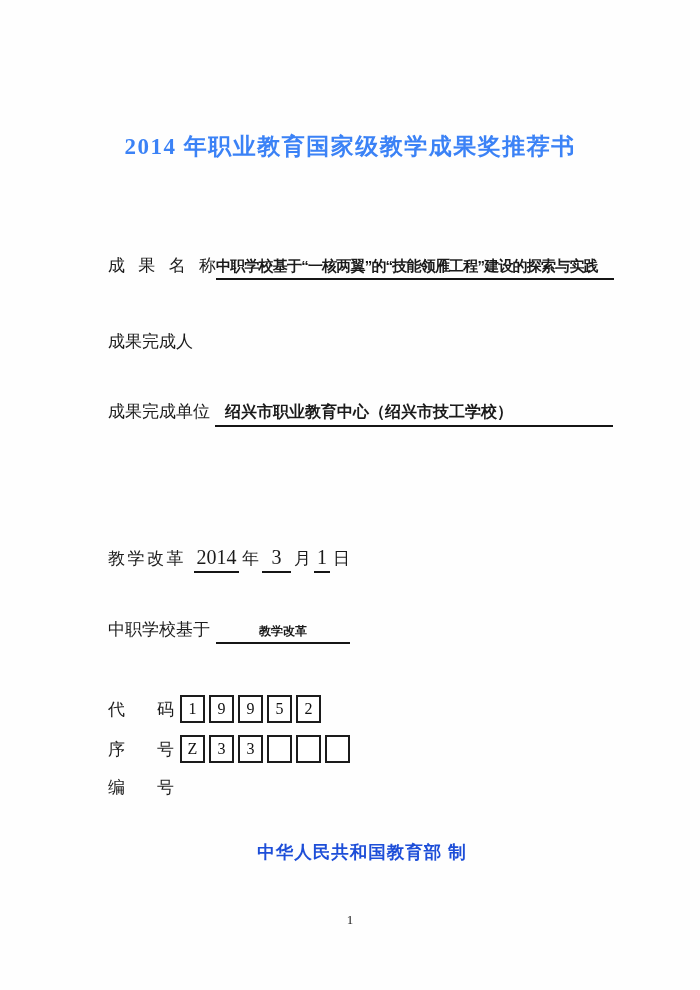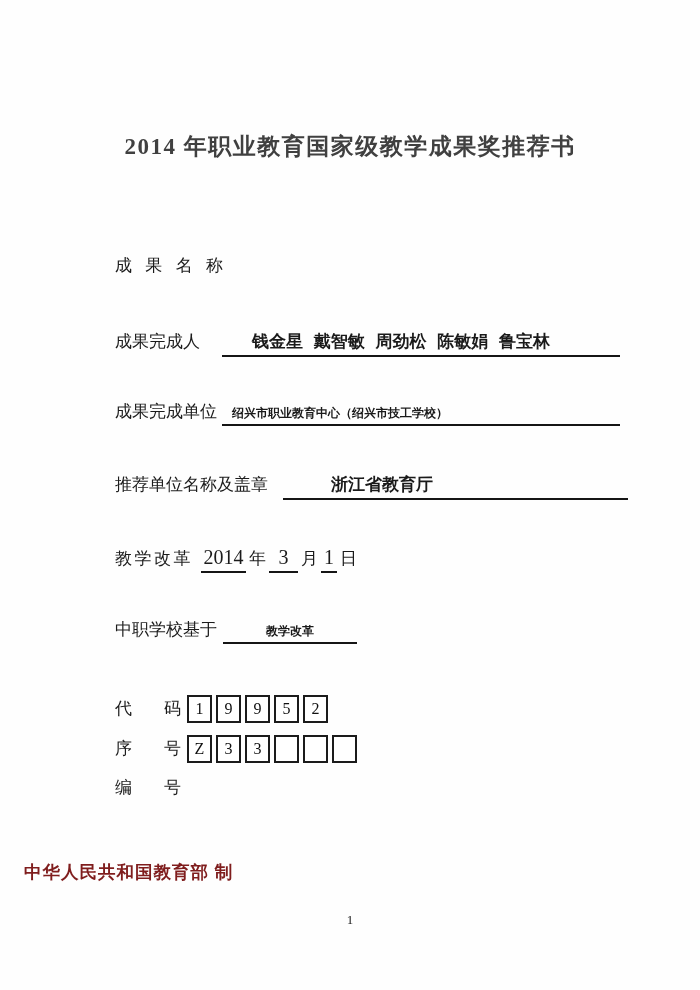--- a/index.html
+++ b/index.html
@@ -2,80 +2,76 @@
 <html><head>
 <meta charset="utf-8">
 <style>
   html,body{margin:0;padding:0;background:#ffffff;}
   .page{
     position:relative;width:700px;height:990px;background:#fefefe;
     font-family:"Liberation Serif","DejaVu Serif",serif;color:#1a1a1a;overflow:hidden;
   }
   .title{
     position:absolute;top:131px;left:0;width:100%;margin:0;
-    text-align:center;font-size:23px;font-weight:bold;letter-spacing:1.5px;color:#404040;
+    text-align:center;font-size:23px;font-weight:bold;letter-spacing:1.5px;color:#3b82f6;
   }
-  .row{position:absolute;left:115px;display:flex;align-items:baseline;white-space:nowrap;}
-  .row.center-v{}
+  .row{position:absolute;left:108px;display:flex;align-items:baseline;white-space:nowrap;}
+  .row.center-v{align-items:center;}
   .label{font-size:17px;color:#1c1c1c;flex:none;text-align:right;}
   .spread{display:inline-block;text-align:justify;text-align-last:justify;}
   .w108{width:108px;}
   .w66{width:66px;}
   .ls2{letter-spacing:2.5px;}
   .uline{display:inline-block;border-bottom:2px solid #151515;padding-bottom:2px;box-sizing:border-box;}
   .bold-sans{font-family:"Liberation Sans","DejaVu Sans",sans-serif;font-weight:bold;}
   .v-name{width:398px;font-size:15px;letter-spacing:-0.8px;}
   .v-authors{width:398px;margin-left:22px;padding-left:30px;font-size:17px;word-spacing:6px;}
-  .v-unit{width:398px;margin-left:5px;padding-left:10px;font-size:12px;
+  .v-unit{width:398px;margin-left:5px;padding-left:10px;font-size:16px;
           font-family:Liberation Sans, sans-serif;font-weight:600;}
   .v-recommender{width:345px;margin-left:15px;padding-left:48px;font-size:17px;}
   .v-category{width:134px;margin-left:6px;text-align:center;font-size:12px;}
   .d-seg{text-align:center;font-size:20px;}
   .d-year{width:45px;margin-left:8px;}
   .d-month{width:29px;}
   .d-day{width:16px;}
   .d-unit{font-size:17px;margin:0 3px;}
   .boxes{display:flex;align-items:center;margin-left:6px;}
   .codebox{
     width:21px;height:24px;border:2px solid #1b1b1b;margin-right:4px;
     display:flex;align-items:center;justify-content:center;
     font-size:16px;font-family:"Liberation Serif","DejaVu Serif",serif;color:#111;background:#fff;
   }
   .footer{
-    position:absolute;top:840px;left:0;width:100%;text-align:left;text-indent:24px;
+    position:absolute;top:840px;left:0;width:100%;text-align:center;text-indent:24px;
     font-family:"Liberation Sans","DejaVu Sans",sans-serif;font-weight:bold;
-    font-size:17.5px;letter-spacing:1px;color:#7f1d1d;margin-top:20px;
+    font-size:17.5px;letter-spacing:1px;color:#1d4ed8;
   }
   .pagenum{position:absolute;top:912px;left:0;width:100%;text-align:center;font-size:13px;color:#222;}
 </style>
 </head>
 <body>
 
 <div class="page">
 
   <h1 class="title">2014 年职业教育国家级教学成果奖推荐书</h1>
 
   <div class="row" style="top:254px">
     <span class="label spread w108">成果名称</span>
+    <span class="uline bold-sans v-name">中职学校基于“一核两翼”的“技能领雁工程”建设的探索与实践</span>
   </div>
 
   <div class="row" style="top:330px">
     <span class="label">成果完成人</span>
-    <span class="uline bold-sans v-authors">钱金星 戴智敏 周劲松 陈敏娟 鲁宝林</span>
   </div>
 
   <div class="row" style="top:400px">
     <span class="label">成果完成单位</span>
     <span class="uline v-unit">绍兴市职业教育中心（绍兴市技工学校）</span>
   </div>
 
-  <div class="row" style="top:473px">
-    <span class="label">推荐单位名称及盖章</span>
-    <span class="uline bold-sans v-recommender">浙江省教育厅</span>
-  </div>
 
   <div class="row" style="top:546px">
     <span class="label ls2">教学改革</span>
     <span class="uline d-seg d-year">2014</span>
     <span class="d-unit">年</span>
     <span class="uline d-seg d-month">3</span>
     <span class="d-unit">月</span>
     <span class="uline d-seg d-day">1</span>
     <span class="d-unit">日</span>
   </div>

